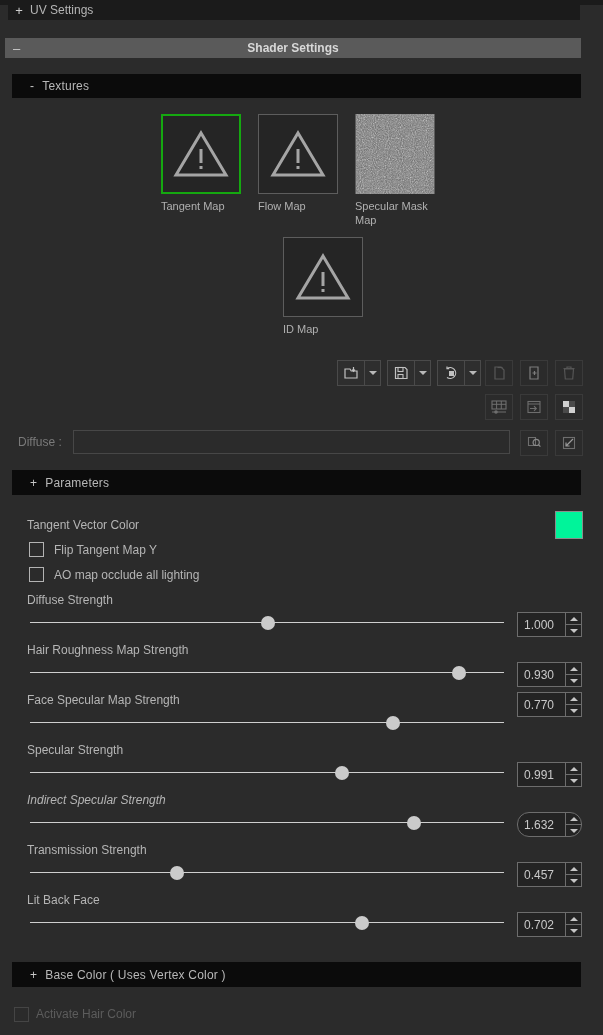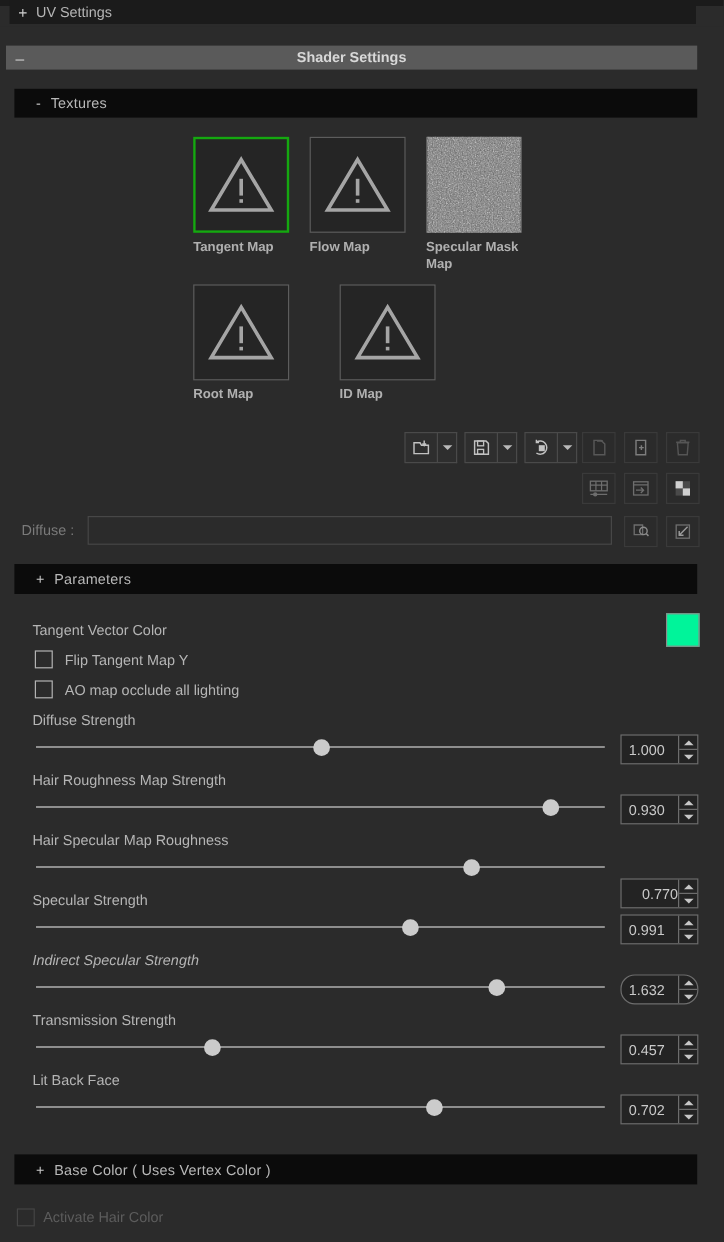--- a/index.html
+++ b/index.html
@@ -37,21 +37,21 @@
   
   .sec-bar {
     position:absolute; background:#0b0b0b; color:#b8b8b8; font-size:12px;
     display:flex; align-items:center; padding-left:18px; letter-spacing:.2px;
   }
   .sec-bar .sign { margin-right:8px; color:#c8c8c8; }
 
   #sec-textures   { left:12px; top:74px;  width:569px; height:24px; }
   #sec-parameters { left:12px; top:470px; width:569px; height:25px; }
   #sec-basecolor  { left:12px; top:962px; width:569px; height:25px; }
-  .thumb { position:absolute; width:68px;font-weight:bold; }
+  .thumb { position:absolute; width:68px; }
   .thumb .box {
     width:80px; height:80px; background:#252525;
     border:1px solid #5d5d5d; display:flex; align-items:center; justify-content:center;
   }
   .thumb.selected .box { border:2px solid #15a810; }
   .thumb .cap {
     margin-top:5px; font-size:11px; color:#b0b0b0; line-height:14px; width:84px;
   }
   .warn-tri { width:56px; height:50px; display:block; }
   .noise { width:80px; height:80px; display:block; }
@@ -171,30 +171,20 @@
               </feComponentTransfer>
           </filter>
         </defs>
         <rect width="80" height="80" fill="#6a6a6a"></rect>
         <rect width="80" height="80" filter="url(#nz)" opacity="0.95"></rect>
       </svg>
     </div>
     <div class="cap">Specular Mask Map</div>
   </div>
 
-  <div class="thumb" style="left:161px; top:237px;">
-    <div class="box">
-      <svg class="warn-tri" viewBox="0 0 56 50">
-        <path d="M28 4 L53 46 L3 46 Z" fill="none" stroke="#a5a5a5" stroke-width="3"></path>
-        <rect x="26.5" y="20" width="3" height="14" fill="#a5a5a5"></rect>
-        <rect x="26.5" y="37" width="3" height="3" fill="#a5a5a5"></rect>
-      </svg>
-    </div>
-    <div class="cap">Root Map</div>
-  </div>
 
   <div class="thumb" style="left:258px; top:237px;margin-left:25px;">
     <div class="box">
       <svg class="warn-tri" viewBox="0 0 56 50">
         <path d="M28 4 L53 46 L3 46 Z" fill="none" stroke="#a5a5a5" stroke-width="3"></path>
         <rect x="26.5" y="20" width="3" height="14" fill="#a5a5a5"></rect>
         <rect x="26.5" y="37" width="3" height="3" fill="#a5a5a5"></rect>
       </svg>
     </div>
     <div class="cap">ID Map</div>
@@ -331,26 +321,26 @@
     <span class="btns">
       <div class="up">
           <span class="tri-up"></span>
         </div>
       <div class="down">
           <span class="tri-down"></span>
         </div>
     </span>
   </div>
 
-  <div class="plabel" style="left:27px; top:693px;">Hair Specular Map Roughness</div>
+  <div class="plabel" style="left:27px; top:693px;">Face Specular Map Strength</div>
   <div class="slider" style="top:715px;">
     <div class="track"></div>
     <div class="knob" style="left:76.6%;"></div>
   </div>
-  <div class="spin" style="left:517px; top:732px;text-align:right;">
+  <div class="spin" style="left:517px; top:692px;">
     <span class="val">0.770</span>
     <span class="btns">
       <div class="up">
           <span class="tri-up"></span>
         </div>
       <div class="down">
           <span class="tri-down"></span>
         </div>
     </span>
   </div>

